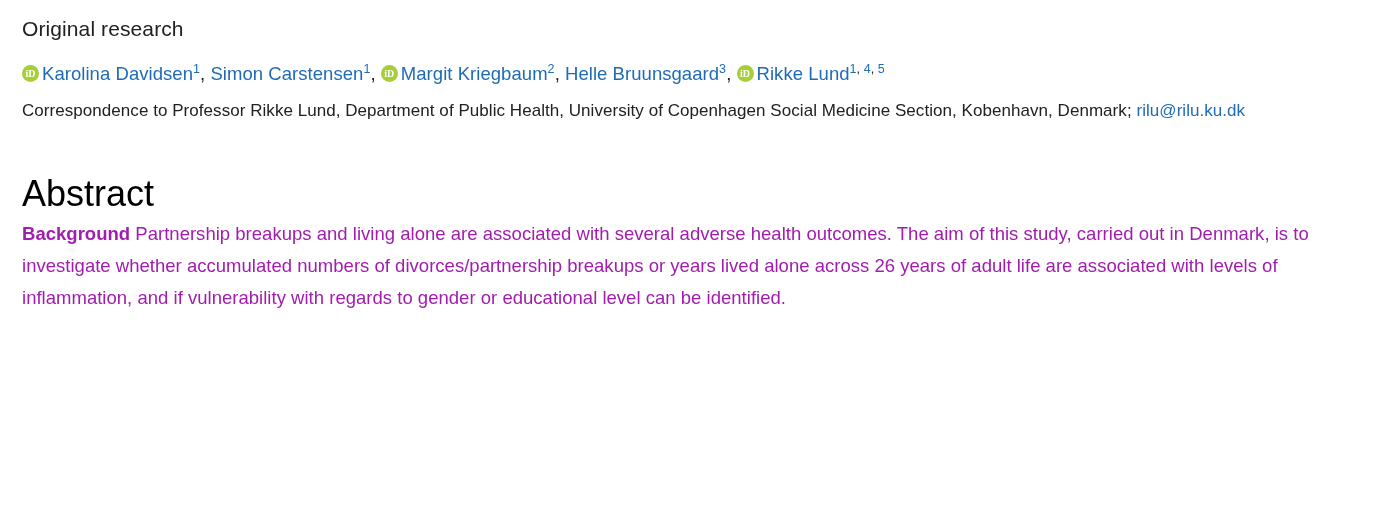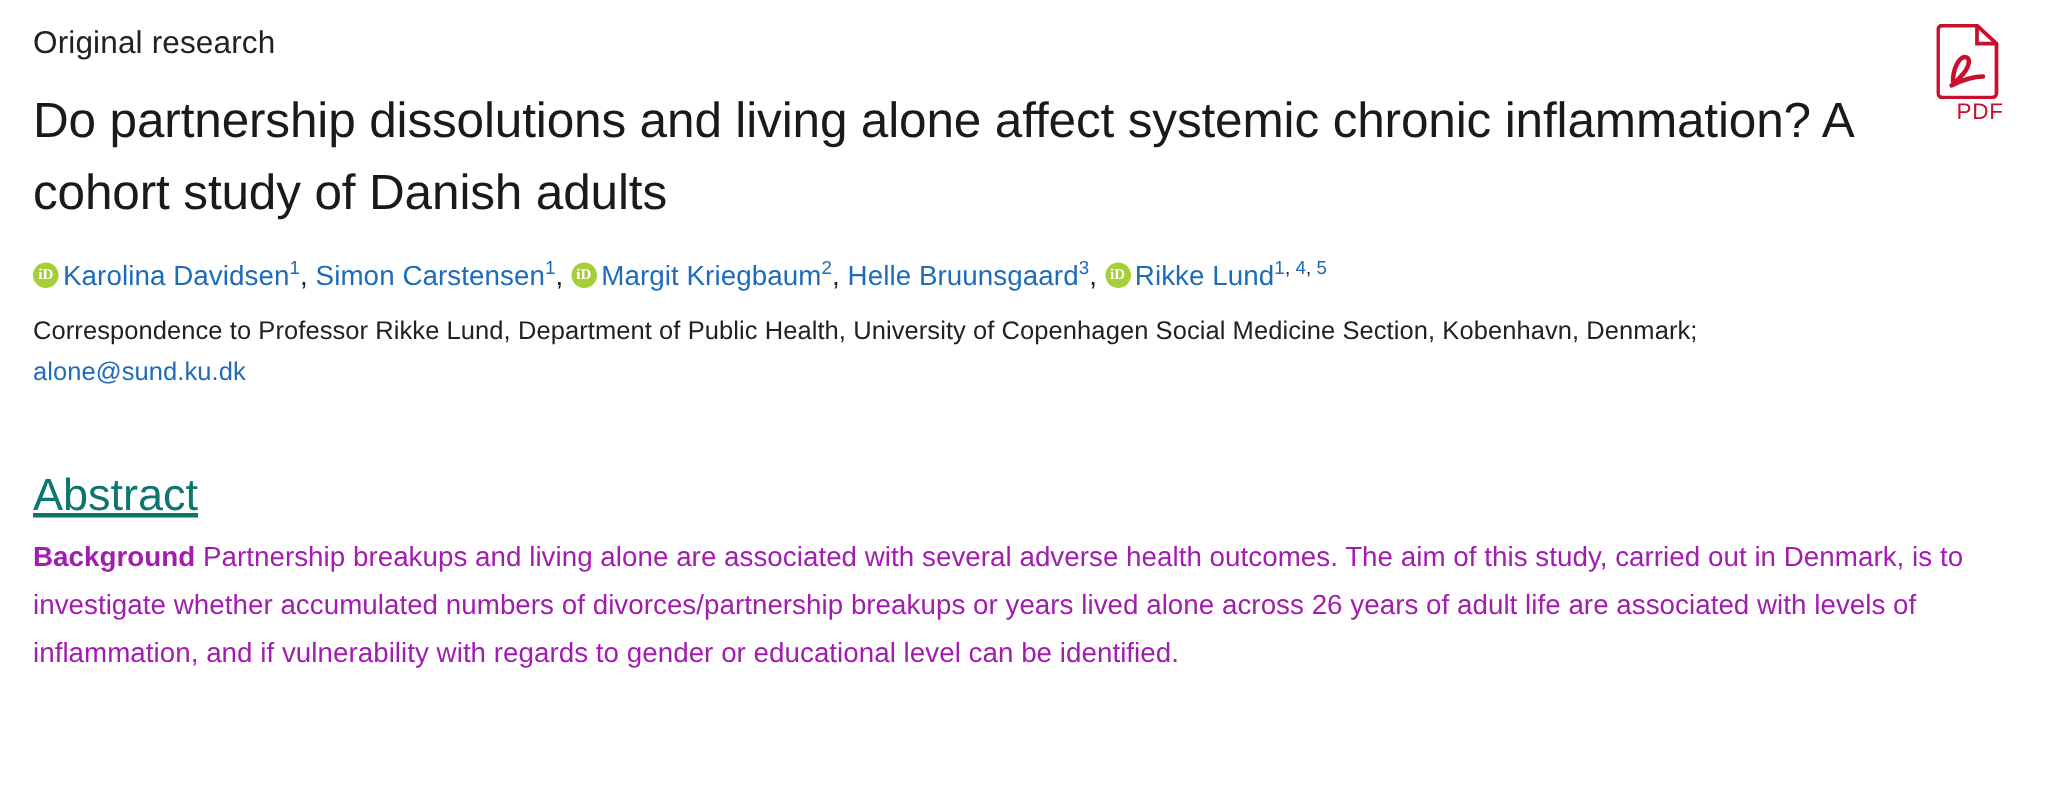--- a/index.html
+++ b/index.html
@@ -99,26 +99,25 @@
     max-width: 1250px;
     letter-spacing: 0.05px;
   }
   .email-link {
     color: #1e6bb8;
     text-decoration: none;
     cursor: pointer;
   }
 
   .abstract-heading {
-    font-size: 30px;
+    font-size: 36px;
     font-weight: 400;
-    color: #0f766e;
+    color: #000000;
     margin: 52px 0 6px 0;
     line-height: 36px;
-    text-decoration: underline;
   }
 
   .abstract-body {
     font-size: 18.5px;
     line-height: 32px;
     color: #a21caf;
     margin: 0;
     max-width: 1330px;
     letter-spacing: 0.02px;
   }
@@ -151,36 +150,25 @@
     letter-spacing: 0.5px;
   }
 </style>
 </head>
 <body>
 
 <div class="page">
 
   <div class="article-type">Original research</div>
 
-  <h1 class="title">Do partnership dissolutions and living alone affect systemic chronic inflammation? A cohort study of Danish adults</h1>
 
   <div class="authors">
     <span><span class="orcid"></span><a class="author-link" href="#">Karolina Davidsen</a><span class="sup">1</span><span class="sep">,&nbsp;</span></span><span><a class="author-link" href="#">Simon Carstensen</a><span class="sup">1</span><span class="sep">,&nbsp;</span></span><span><span class="orcid"></span><a class="author-link" href="#">Margit Kriegbaum</a><span class="sup">2</span><span class="sep">,&nbsp;</span></span><span><a class="author-link" href="#">Helle Bruunsgaard</a><span class="sup">3</span><span class="sep">,&nbsp;</span></span><span><span class="orcid"></span><a class="author-link" href="#">Rikke Lund</a><span class="sup">1</span><span class="sup-dark">,&nbsp;</span><span class="sup">4</span><span class="sup-dark">,&nbsp;</span><span class="sup">5</span></span>
   </div>
 
-  <p class="correspondence"><span>Correspondence to Professor Rikke Lund, Department of Public Health, University of Copenhagen Social Medicine Section, Kobenhavn, Denmark;</span> <a class="email-link" href="#">alone@sund.ku.dk</a></p>
+  <p class="correspondence"><span>Correspondence to Professor Rikke Lund, Department of Public Health, University of Copenhagen Social Medicine Section, Kobenhavn, Denmark;</span> <a class="email-link" href="#">rilu@rilu.ku.dk</a></p>
 
   <h2 class="abstract-heading">Abstract</h2>
 
   <p class="abstract-body"><span class="abstract-label">Background</span> <span>Partnership breakups and living alone are associated with several adverse health outcomes. The aim of this study, carried out in Denmark, is to investigate whether accumulated numbers of divorces/partnership breakups or years lived alone across 26 years of adult life are associated with levels of inflammation, and if vulnerability with regards to gender or educational level can be identified.</span></p>
 
-  <a class="pdf-button" href="#">
-    <span class="pdf-glyph">
-      <svg width="42" height="50" viewBox="0 0 42 50" xmlns="http://www.w3.org/2000/svg">
-        <path d="M4 1 H27 L40 13 V46 A3 3 0 0 1 37 49 H4 A3 3 0 0 1 1 46 V4 A3 3 0 0 1 4 1 Z" fill="#ffffff" stroke="#c8102e" stroke-width="2.5"></path>
-        <path d="M27 1 L27 13 L40 13" fill="none" stroke="#c8102e" stroke-width="2.5"></path>
-        <path d="M11 38 C11 30 15 22 19 22 C23 22 22 28 18 33 C14 38 10 41 10 41 C16 38 24 35 31 35" fill="none" stroke="#c8102e" stroke-width="3" stroke-linecap="round" stroke-linejoin="round"></path>
-      </svg>
-    </span>
-    <span class="pdf-label">PDF</span>
-  </a>
 
 </div>
 
 </body></html>

